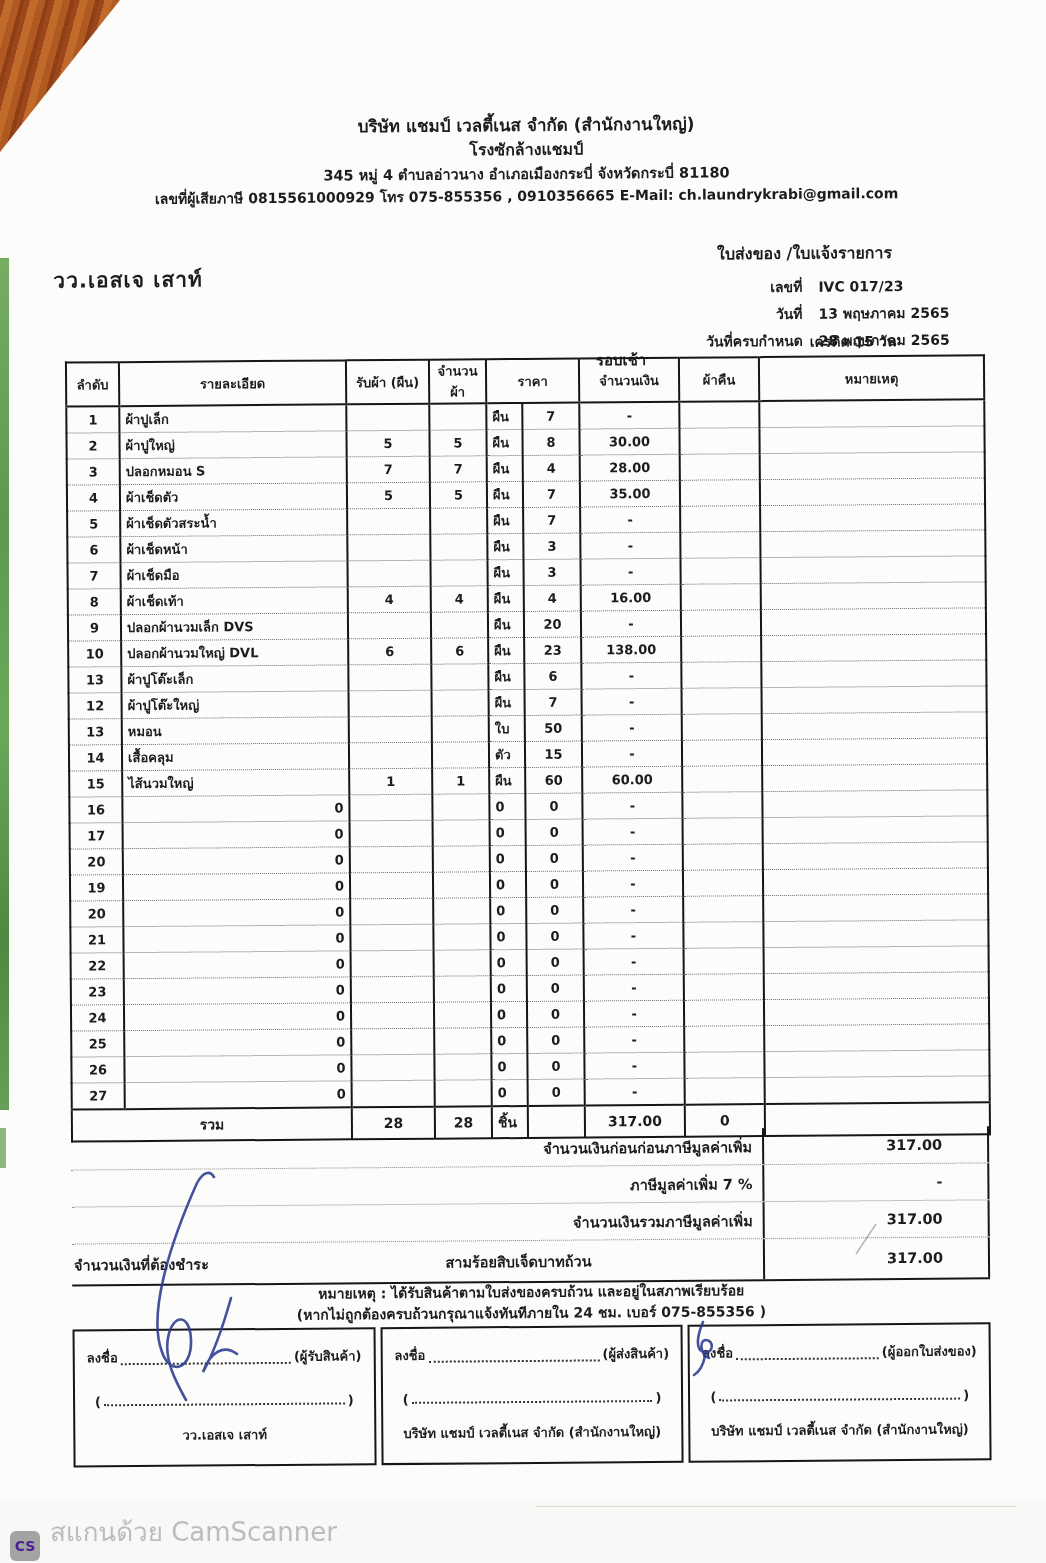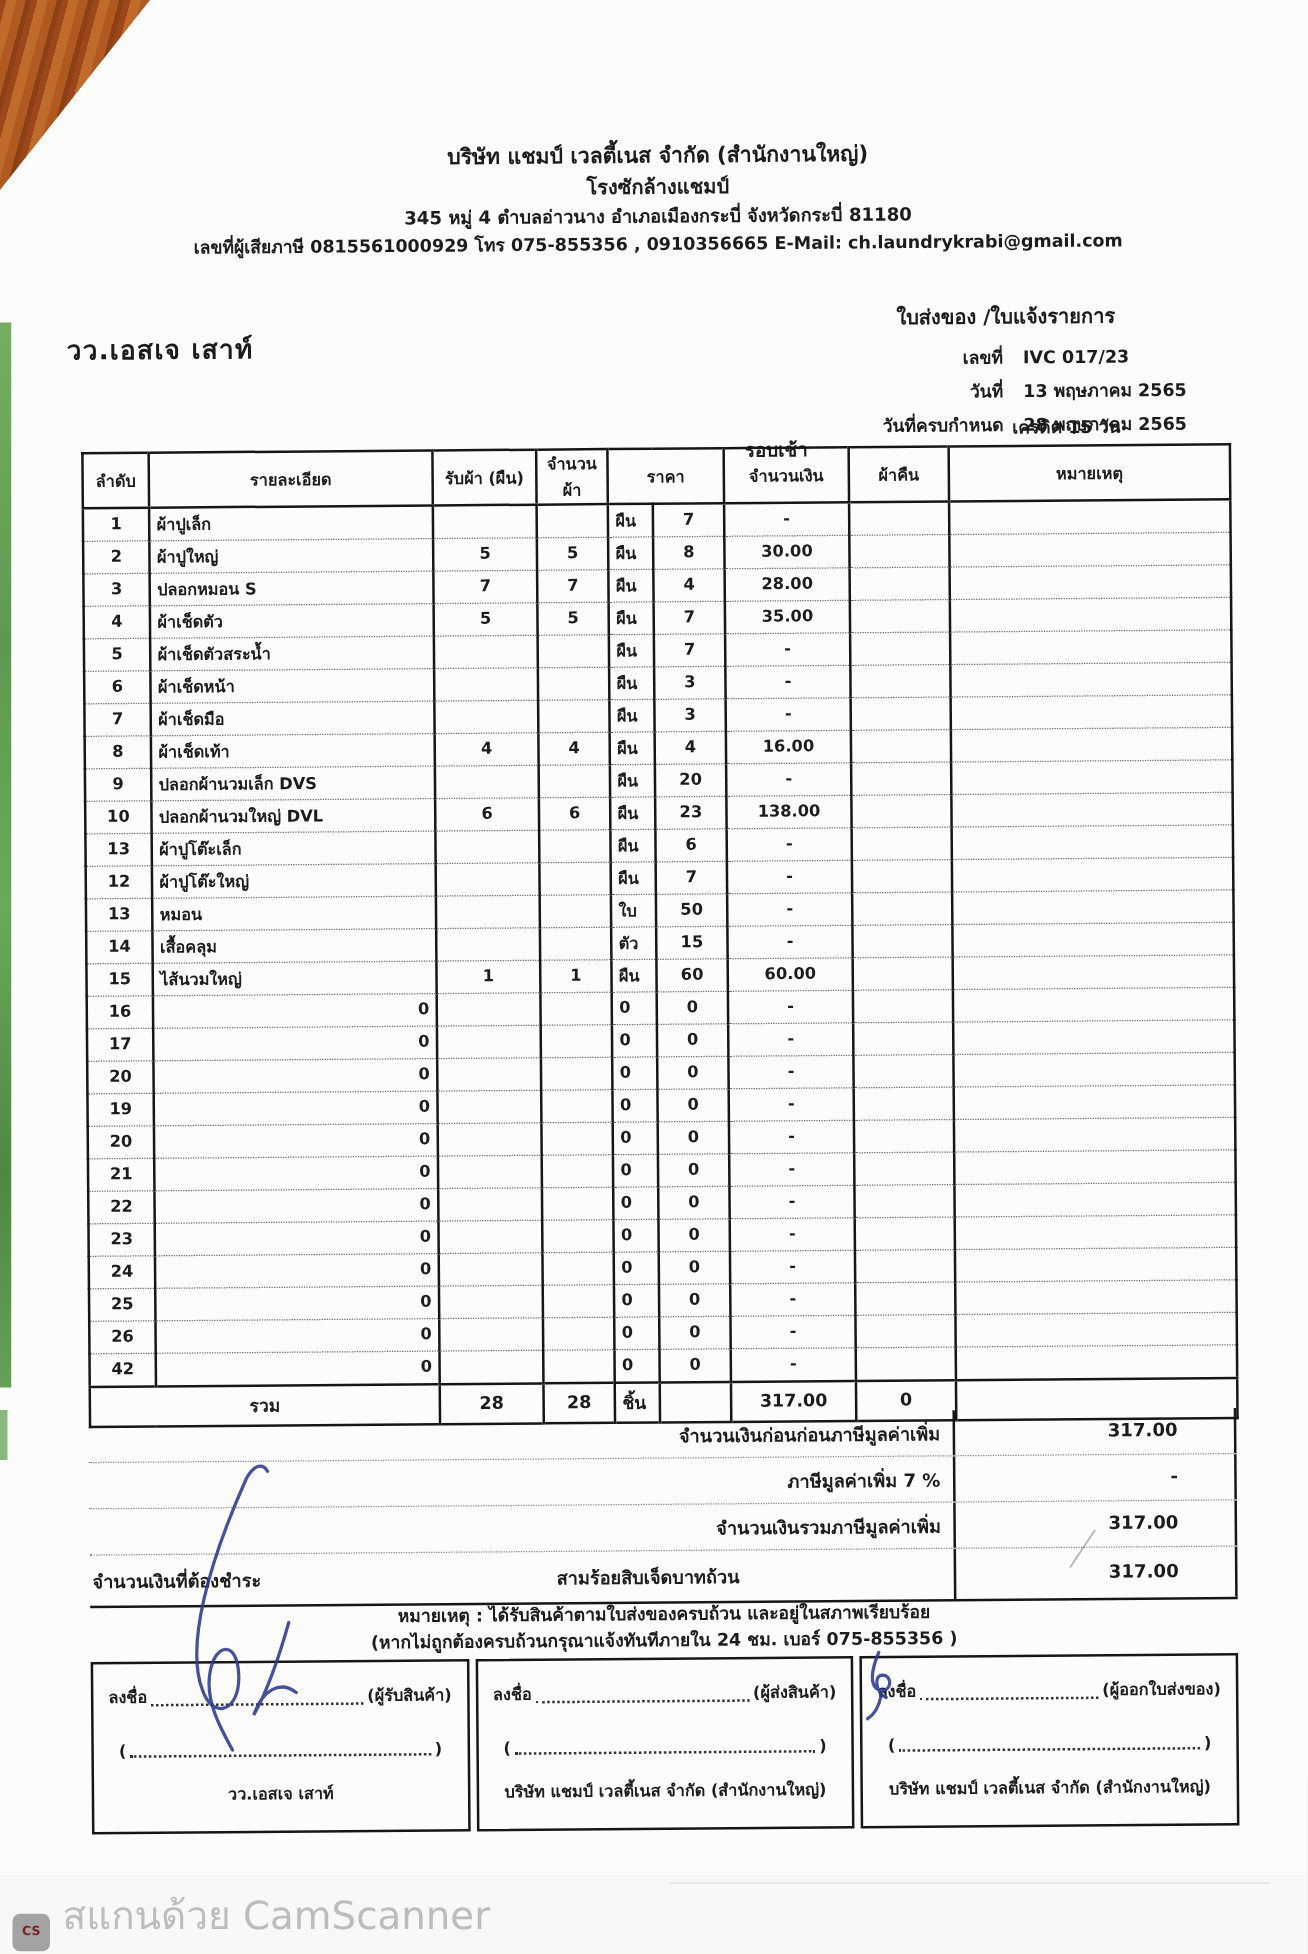--- a/index.html
+++ b/index.html
@@ -55,23 +55,23 @@
   .sigbox{flex:1;border:2px solid #161616;padding:16px 12px 8px;font-size:13px;box-sizing:border-box;}
   .sigline{display:flex;align-items:flex-end;}
   .leader{flex:1;border-bottom:2px dotted #333;margin:0 3px 3px;height:12px;}
   .parenline{display:flex;align-items:flex-end;margin-top:24px;padding:0 8px;}
   .signame{text-align:center;margin-top:16px;font-size:13px;}
   
   svg.ink{position:absolute;inset:0;pointer-events:none;}
   .footer{position:absolute;left:0;bottom:0;width:1046px;height:63px;background:#f8f8f6;
           display:flex;align-items:center;padding-left:10px;box-sizing:border-box;}
   .footer:before{content:"";position:absolute;top:6px;right:30px;width:480px;height:1px;background:#e0ddd8;}
-  .cs-icon{width:30px;height:30px;background:#a3a3a3;border-radius:6px;color:#7f1d1d;font-size:10px;
+  .cs-icon{width:30px;height:30px;background:#a3a3a3;border-radius:6px;color:#4c1d95;font-size:14px;
            font-weight:bold;display:flex;align-items:center;justify-content:center;margin-top:28px;}
-  .footer .ftext{color:#bcbcbc;font-size:31px;margin-left:10px;font-weight:normal;}
+  .footer .ftext{color:#bcbcbc;font-size:26px;margin-left:10px;font-weight:normal;}
 </style>
 </head>
 <body>
 
 <div class="page">
 
   <div class="corner-tri"></div>
   <div class="edge-strip"></div>
   <div class="edge-strip2"></div>
 
@@ -409,21 +409,21 @@
             <td class="c-name right">0</td>
             <td class="c-num"></td>
             <td class="c-num"></td>
             <td class="c-unit">0</td>
             <td class="c-num">0</td>
             <td class="c-amt">-</td>
             <td class="c-num"></td>
             <td class="c-note"></td>
           </tr>
           <tr>
-            <td class="c-no">42</td>
+            <td class="c-no">27</td>
             <td class="c-name right">0</td>
             <td class="c-num"></td>
             <td class="c-num"></td>
             <td class="c-unit">0</td>
             <td class="c-num">0</td>
             <td class="c-amt">-</td>
             <td class="c-num"></td>
             <td class="c-note"></td>
           </tr>
         </tbody>

